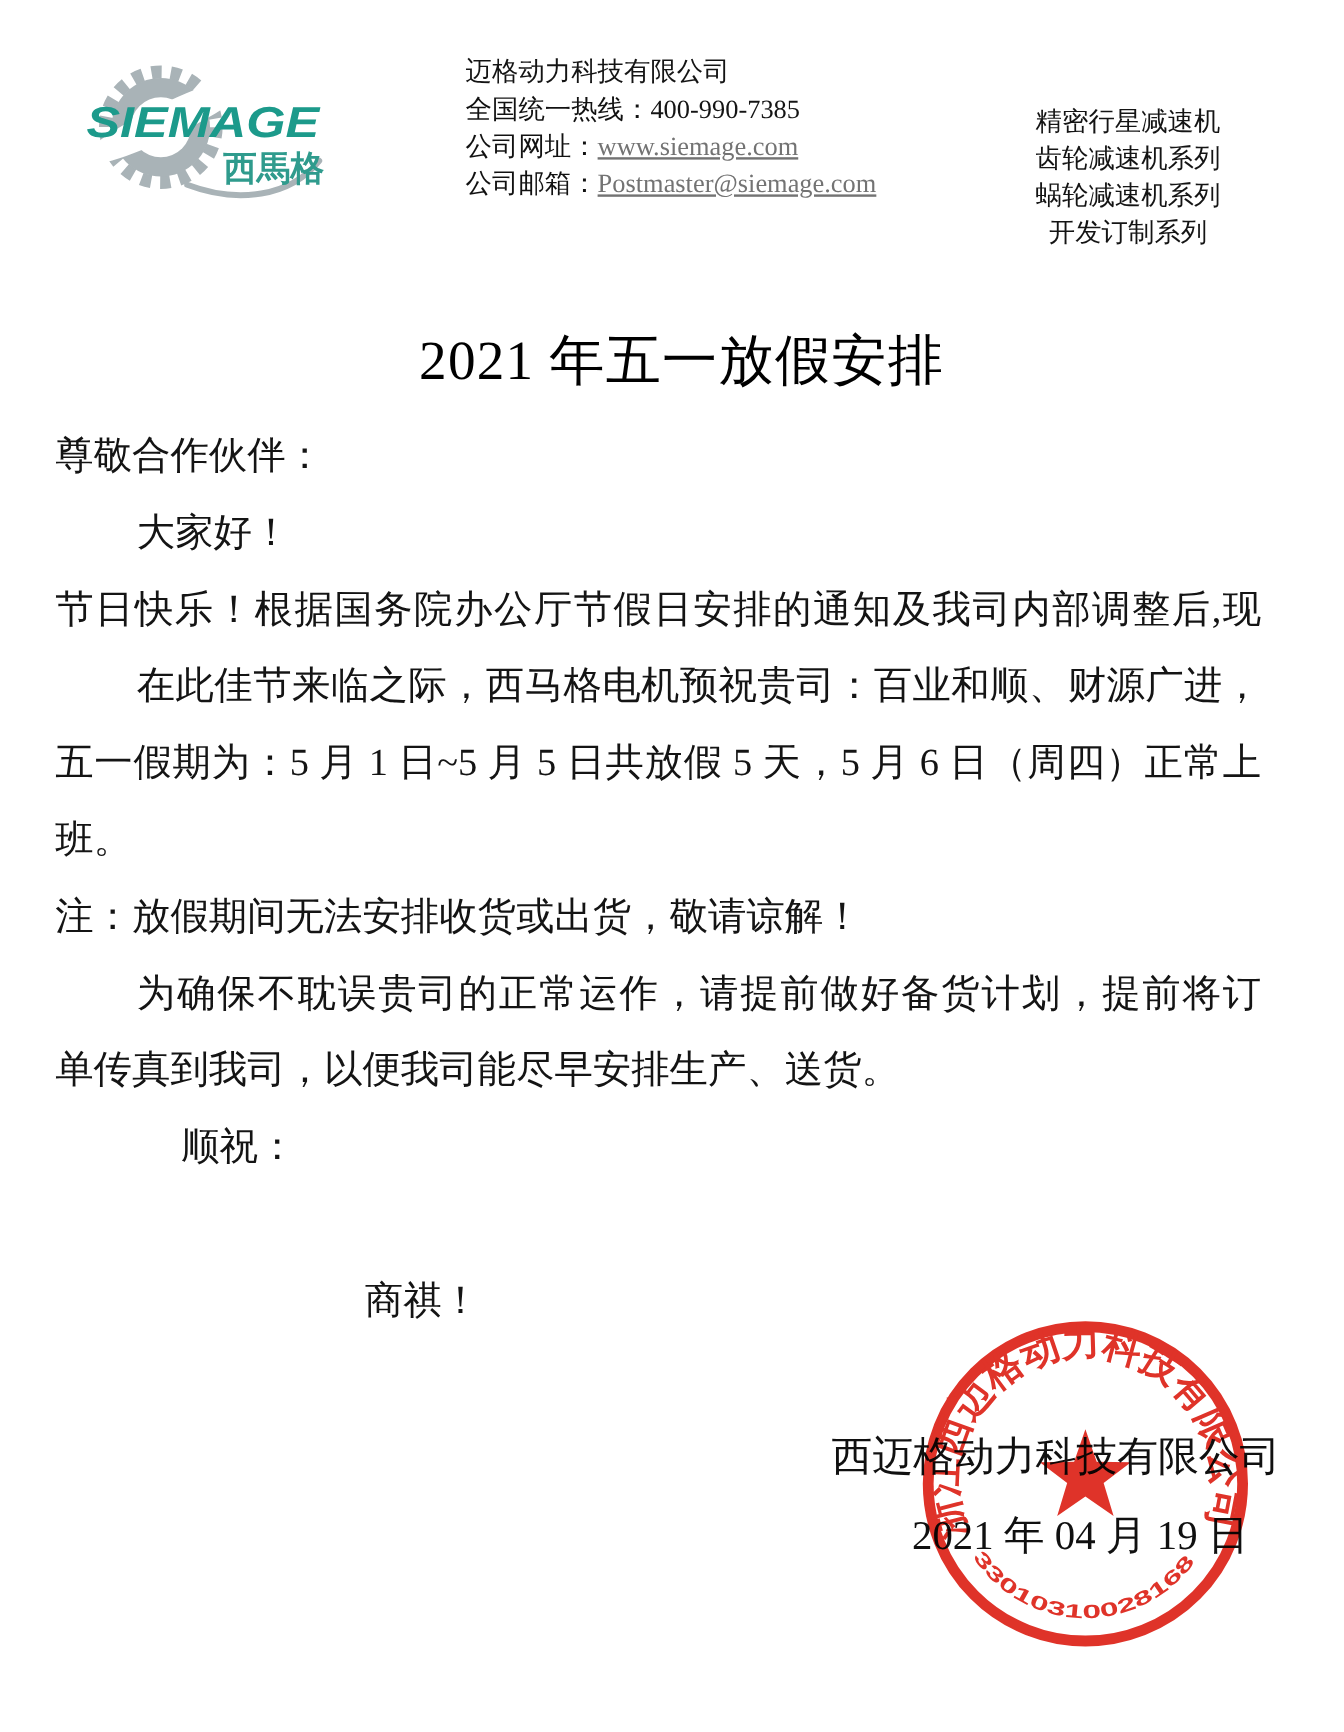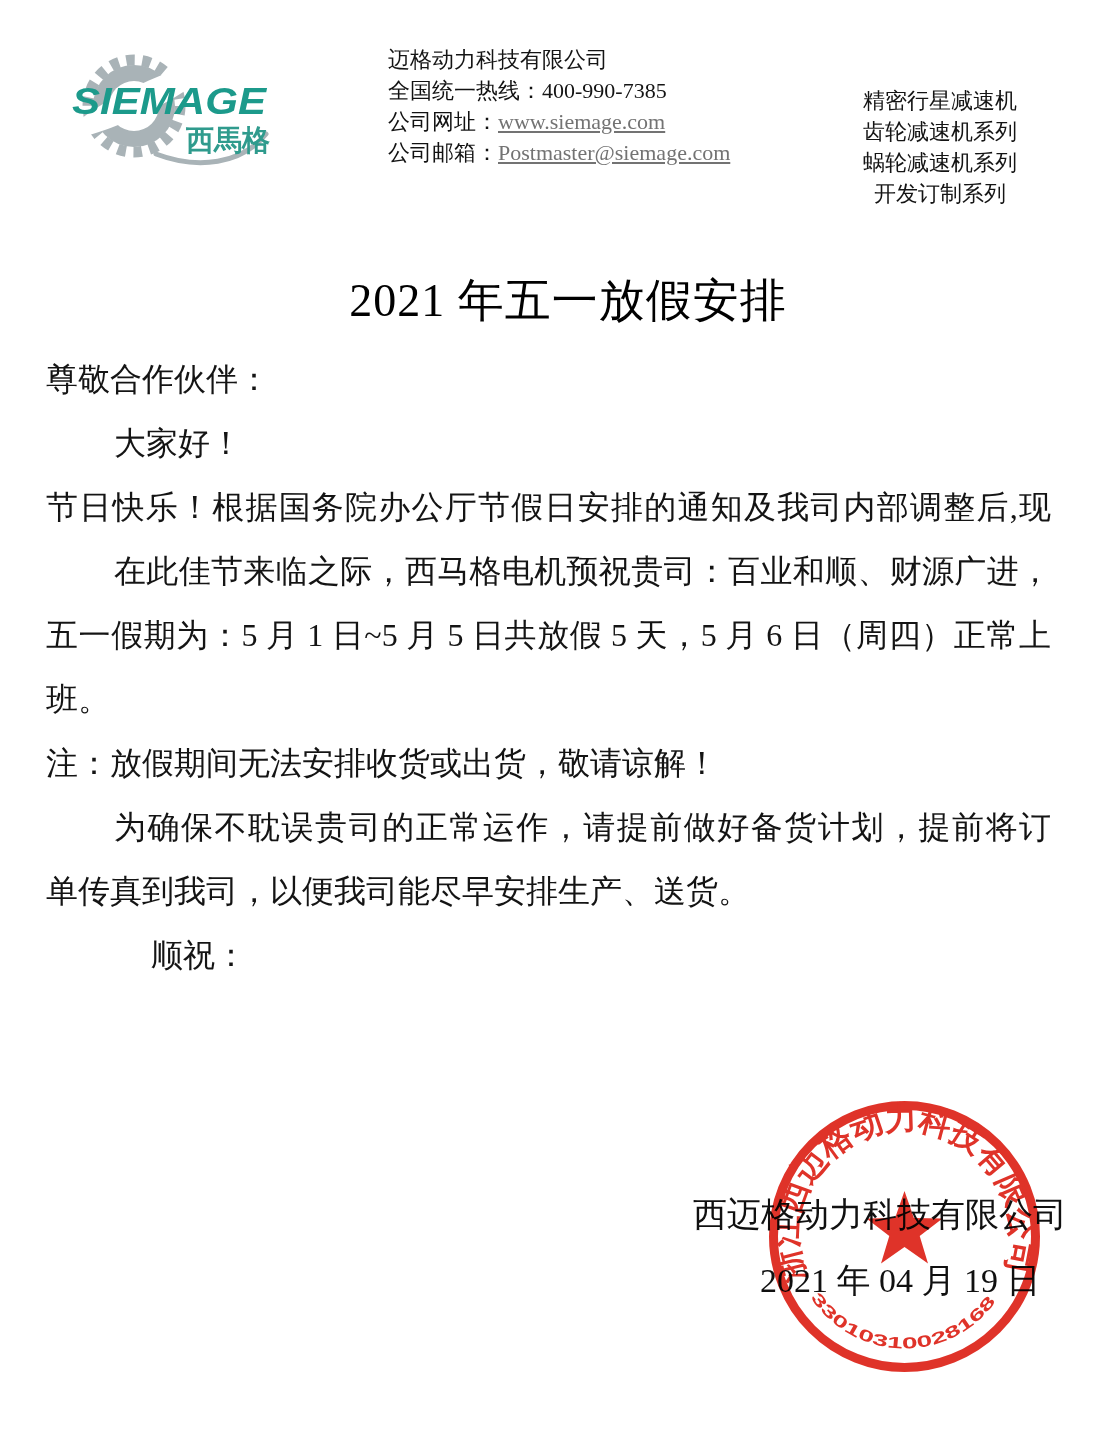--- a/index.html
+++ b/index.html
@@ -81,20 +81,21 @@
     <div class="line">尊敬合作伙伴：</div>
     <div class="line ind2">大家好！</div>
     <div class="line just">节日快乐！根据国务院办公厅节假日安排的通知及我司内部调整后,现</div>
     <div class="line ind2 just">在此佳节来临之际，西马格电机预祝贵司：百业和顺、财源广进，</div>
     <div class="line just">五一假期为：5 月 1 日~5 月 5 日共放假 5 天，5 月 6 日（周四）正常上</div>
     <div class="line">班。</div>
     <div class="line">注：放假期间无法安排收货或出货，敬请谅解！</div>
     <div class="line ind2 just">为确保不耽误贵司的正常运作，请提前做好备货计划，提前将订</div>
     <div class="line">单传真到我司，以便我司能尽早安排生产、送货。</div>
     <div class="line ind3">顺祝：</div>
+    <div class="line ind8 gap-above">商祺！</div>
   </div>
 
   <div class="sig-company">西迈格动力科技有限公司</div>
   <div class="sig-date">2021 年 04 月 19 日</div>
 
   <svg class="stamp" viewBox="0 0 285 285" xmlns="http://www.w3.org/2000/svg" xmlns:xlink="http://www.w3.org/1999/xlink">
     <circle cx="142.5" cy="142.5" r="131" fill="none" stroke="#dd2318" stroke-width="9"></circle>
     <polygon fill="#dd2318" points="142.5,97 151.9,124.1 180.5,124.6 157.7,141.9 166,169.4 142.5,153 119,169.4 127.3,141.9 104.5,124.6 133.1,124.1"></polygon>
     <path id="ringPath" d="M 44,184.3 A 107,107 0 1 1 241,184.3" fill="none"></path>
     <path id="numPath" d="M 48.6,203.5 A 112,112 0 0 0 236.4,203.5" fill="none"></path>

